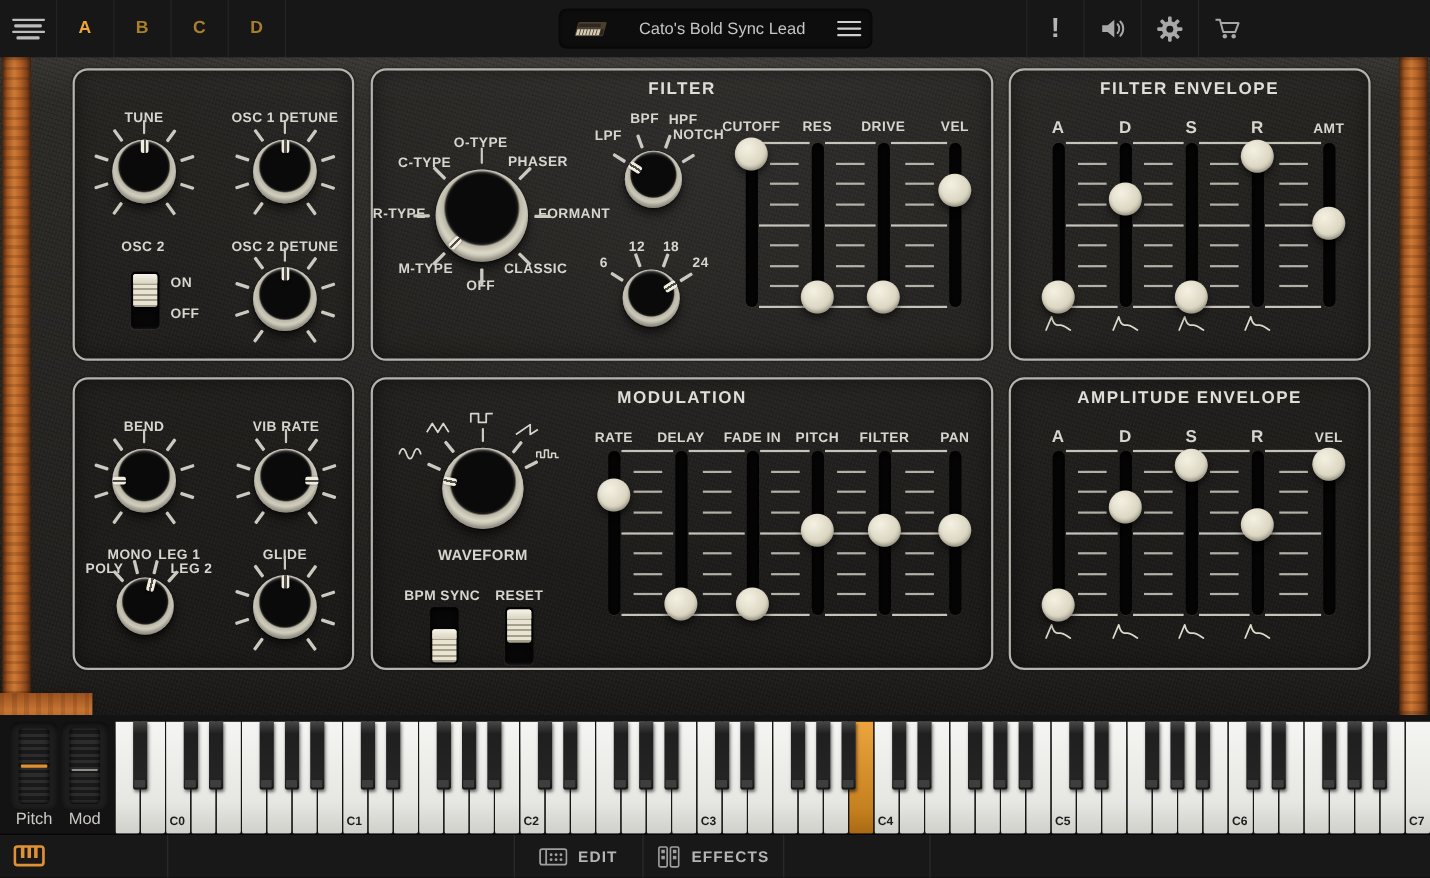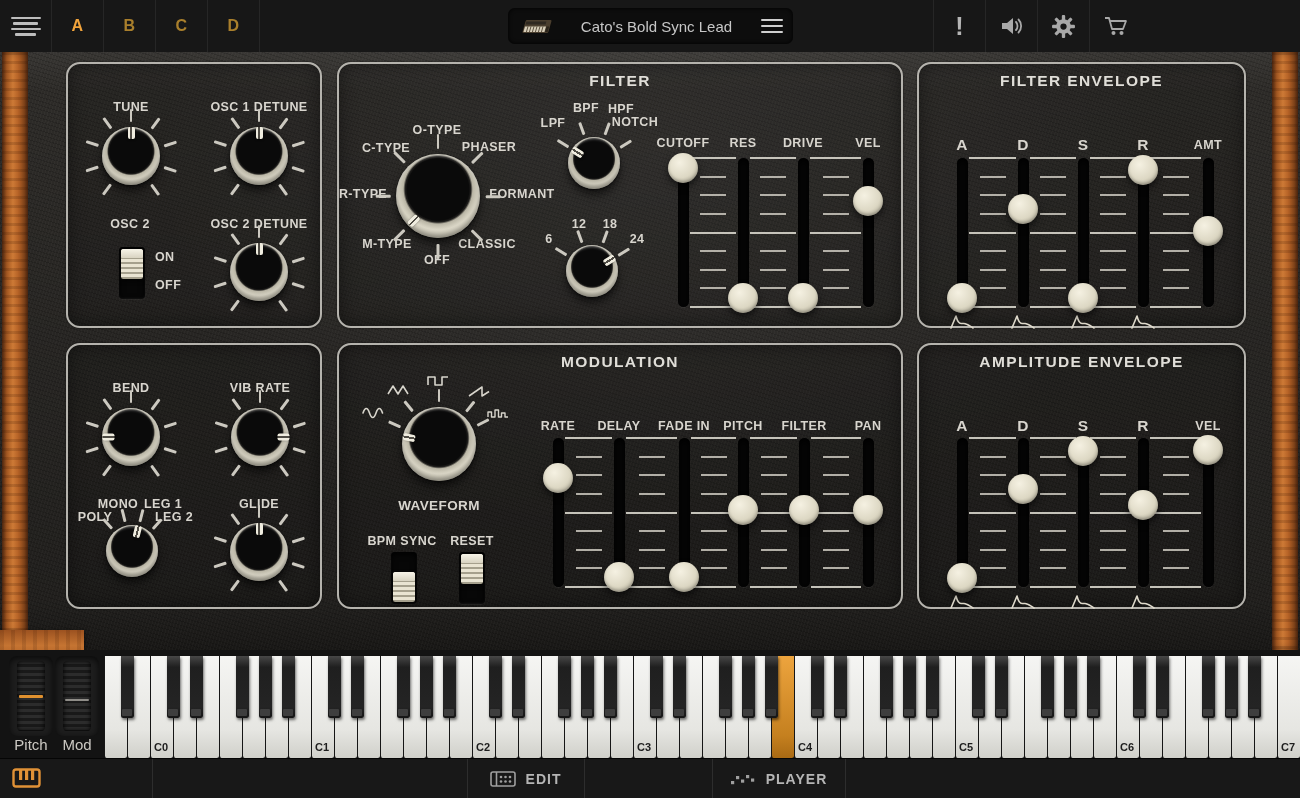--- a/index.html
+++ b/index.html
@@ -55,21 +55,21 @@
         background:radial-gradient(circle at 50% 42%, #0a0a0a 0 48%, #201f1d 51%, #b9b5a5 54%, #dcd8c8 63%, #c7c3b2 78%, #9b9786 100%);
         box-shadow:0 6px 9px rgba(0,0,0,.55), 0 1px 2px rgba(0,0,0,.6), inset 0 -3px 5px rgba(0,0,0,.35), inset 0 2px 3px rgba(255,255,255,.35);}
   .k-s{width:58px;height:58px;} .k-sel{width:52px;height:52px;}
   .k-big{width:84px;height:84px;} .k-wave{width:74px;height:74px;}
   .ktick{position:absolute;left:calc(50% - 1.25px);top:calc(50% - 6.5px);width:2.5px;height:13px;background:#ccc9c0;border-radius:1px;}
   .k-big .ktick{height:15px;top:calc(50% - 7.5px);}
   .knotch{position:absolute;left:calc(50% - 3.5px);top:calc(50% - 6px);width:7px;height:12px;border-radius:2px;
         background:linear-gradient(90deg,#efecdf 0 2.5px,#4f4c45 2.5px 4.5px,#efecdf 4.5px);box-shadow:0 1px 2px rgba(0,0,0,.5);}
 
   
-  .slgroup{position:absolute;left:0;top:0;right:0;bottom:0;margin-top:28px;}
+  .slgroup{position:absolute;left:0;top:0;right:0;bottom:0;}
   .sl-label{position:absolute;transform:translate(-50%,-50%);font-size:12.5px;font-weight:bold;color:#d8d5ce;letter-spacing:.4px;white-space:nowrap;}
   .sl-label.big{font-size:15.5px;}
   .slot{position:absolute;width:11px;background:#050505;border-radius:6px;z-index:1;
         box-shadow:inset 0 2px 6px #000, 0 1px 0 rgba(255,255,255,.06);}
   .shandle{position:absolute;width:30px;height:30px;border-radius:50%;z-index:3;
         background:radial-gradient(circle at 38% 32%, #f5f1e2, #ddd8c4 55%, #b9b4a0 85%, #9d9884);
         box-shadow:0 4px 7px rgba(0,0,0,.55), inset 0 -2px 3px rgba(0,0,0,.25);}
   .tickcol{position:absolute;z-index:0;}
   .tl{position:absolute;left:0;right:0;height:2px;background:#d4d1c8;opacity:.92;}
   .td{position:absolute;left:50%;width:26px;margin-left:-13px;height:2px;background:#ccc9c0;opacity:.85;}
@@ -819,31 +819,32 @@
               <circle cx="20" cy="7" r="1.3"></circle>
               <circle cx="11" cy="11.5" r="1.3"></circle>
               <circle cx="15.5" cy="11.5" r="1.3"></circle>
               <circle cx="20" cy="11.5" r="1.3"></circle>
             </g>
           </svg>
       </span>
       <span>EDIT</span>
     </div>
     <div class="bdiv" style="left:584px"></div>
-    <div class="bdiv" style="left:712px"></div>
-    <div class="btab" style="left:712px;width:133px">
+    <div class="btab" style="left:584px;width:128px">
       <span style="display:flex">
-        <svg width="26" height="14" viewBox="0 0 26 14">
+        <svg width="22" height="20" viewBox="0 0 22 20">
+            <rect x="2" y="1" width="7.5" height="18" rx="1.2" fill="none" stroke="#9f9f9f" stroke-width="1.5"></rect>
+            <rect x="12.5" y="1" width="7.5" height="18" rx="1.2" fill="none" stroke="#9f9f9f" stroke-width="1.5"></rect>
             <g fill="#9f9f9f">
-              <rect x="1" y="9" width="3.2" height="3.2"></rect>
-              <rect x="6" y="4" width="3.2" height="3.2"></rect>
-              <rect x="11" y="7.5" width="3.2" height="3.2"></rect>
-              <rect x="16" y="3" width="3.2" height="3.2"></rect>
-              <rect x="21" y="6.5" width="3.2" height="3.2"></rect>
+              <rect x="4.2" y="3.5" width="3.2" height="3.2"></rect>
+              <rect x="4.2" y="9" width="3.2" height="3.2"></rect>
+              <rect x="14.7" y="3.5" width="3.2" height="3.2"></rect>
+              <rect x="14.7" y="9" width="3.2" height="3.2"></rect>
             </g>
           </svg>
       </span>
-      <span>PLAYER</span>
-    </div>
+      <span>EFFECTS</span>
+    </div>
+    <div class="bdiv" style="left:712px"></div>
     <div class="bdiv" style="left:845px"></div>
   </footer>
 
 </div>
 
 </body></html>

